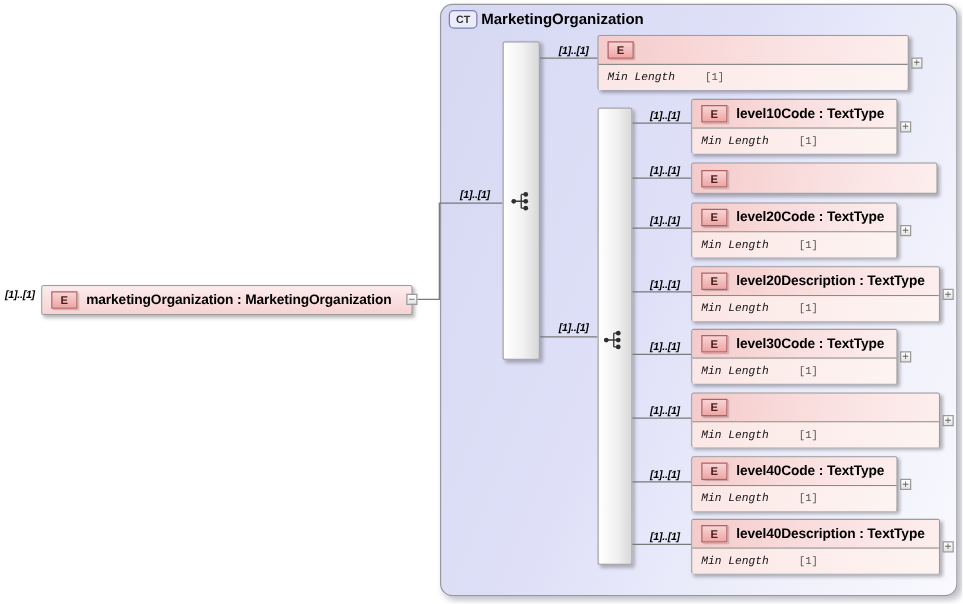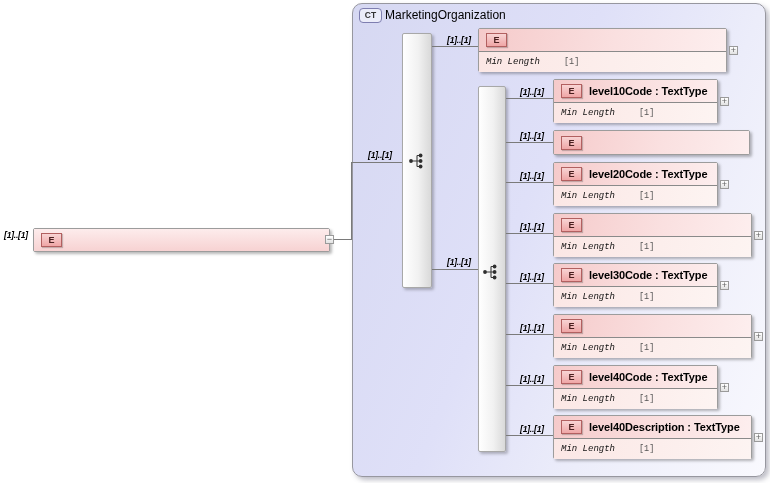--- a/index.html
+++ b/index.html
@@ -20,21 +20,21 @@
     position:absolute;box-sizing:border-box;
     border:1.4px solid #97979f;border-radius:10px;
     background:linear-gradient(112deg,#d6d8f2 0%,#dfe0f8 42%,#ecedfa 68%,#f9f9fe 100%);
     box-shadow:3px 3px 5px rgba(110,110,130,.45);
   }
   .ctbadge{
     position:absolute;left:6px;top:4px;width:21px;height:13px;
     border:1.3px solid #7e7eb0;border-radius:4px;background:#ebecf9;
     color:#333;font-size:8.5px;font-weight:bold;text-align:center;line-height:13px;
   }
-  .cttitle{position:absolute;left:32px;top:4px;font-size:12px;font-weight:normal;color:#000;white-space:nowrap;}
+  .cttitle{position:absolute;left:32px;top:4px;font-size:12px;font-weight:bold;color:#000;white-space:nowrap;}
   
   .gbar{
     position:absolute;box-sizing:border-box;
     border:1px solid #a8a8a8;border-radius:2px;
     background:linear-gradient(to right,#ffffff 0%,#f1f1f1 55%,#d9d9d9 100%);
     box-shadow:2px 2px 3px rgba(0,0,0,.25);
   }
   .seqicon{position:absolute;}
   
   .ebox{
@@ -79,20 +79,21 @@
 
   <div class="panel" style="left:352px;top:3px;width:414px;height:474px">
     <span class="ctbadge">CT</span>
     <span class="cttitle">MarketingOrganization</span>
   </div>
 
   <span class="card" style="left:4px;top:230px">[1]..[1]</span>
   <div class="ebox single rootbox" style="left:33px;top:228px;width:297px;height:24px">
     <div class="name-row">
       <span class="ebadge">E</span>
+      <span class="ename">marketingOrganization : MarketingOrganization</span>
     </div>
   </div>
   <span class="toggle" style="left:325px;top:235px">−</span>
   <div class="hline" style="left:334px;top:239px;width:18px"></div>
   <div class="vline" style="left:351px;top:162px;height:78px"></div>
 
   <div class="hline" style="left:352px;top:162px;width:50px"></div>
   <span class="card" style="left:368px;top:150px">[1]..[1]</span>
   <div class="gbar" style="left:402px;top:33px;width:30px;height:255px"></div>
   <svg class="seqicon" style="left:408px;top:153px" width="17" height="16" viewBox="0 0 17 16">
@@ -172,20 +173,21 @@
     <div class="facet-row">
       <span class="facet-name">Min Length</span>
       <span class="facet-value">[1]</span>
     </div>
     <span class="toggle expand">+</span>
   </div>
 
   <div class="ebox" style="left:553px;top:213px;width:199px;height:44px">
     <div class="name-row">
       <span class="ebadge">E</span>
+      <span class="ename">level20Description : TextType</span>
     </div>
     <div class="facet-row">
       <span class="facet-name">Min Length</span>
       <span class="facet-value">[1]</span>
     </div>
     <span class="toggle expand">+</span>
   </div>
 
   <div class="ebox" style="left:553px;top:263px;width:165px;height:44px">
     <div class="name-row">

